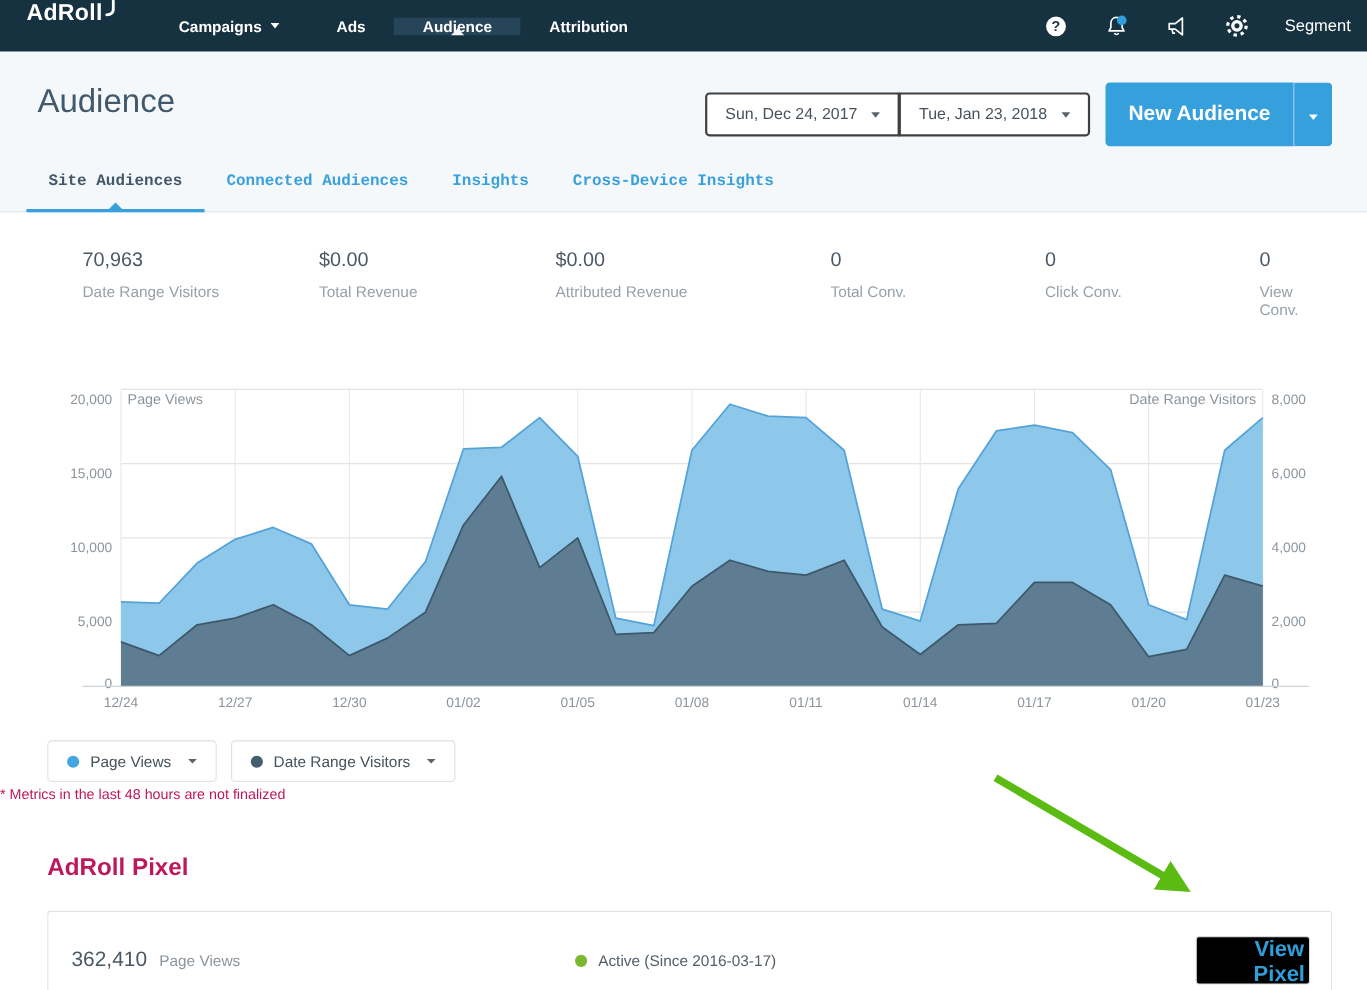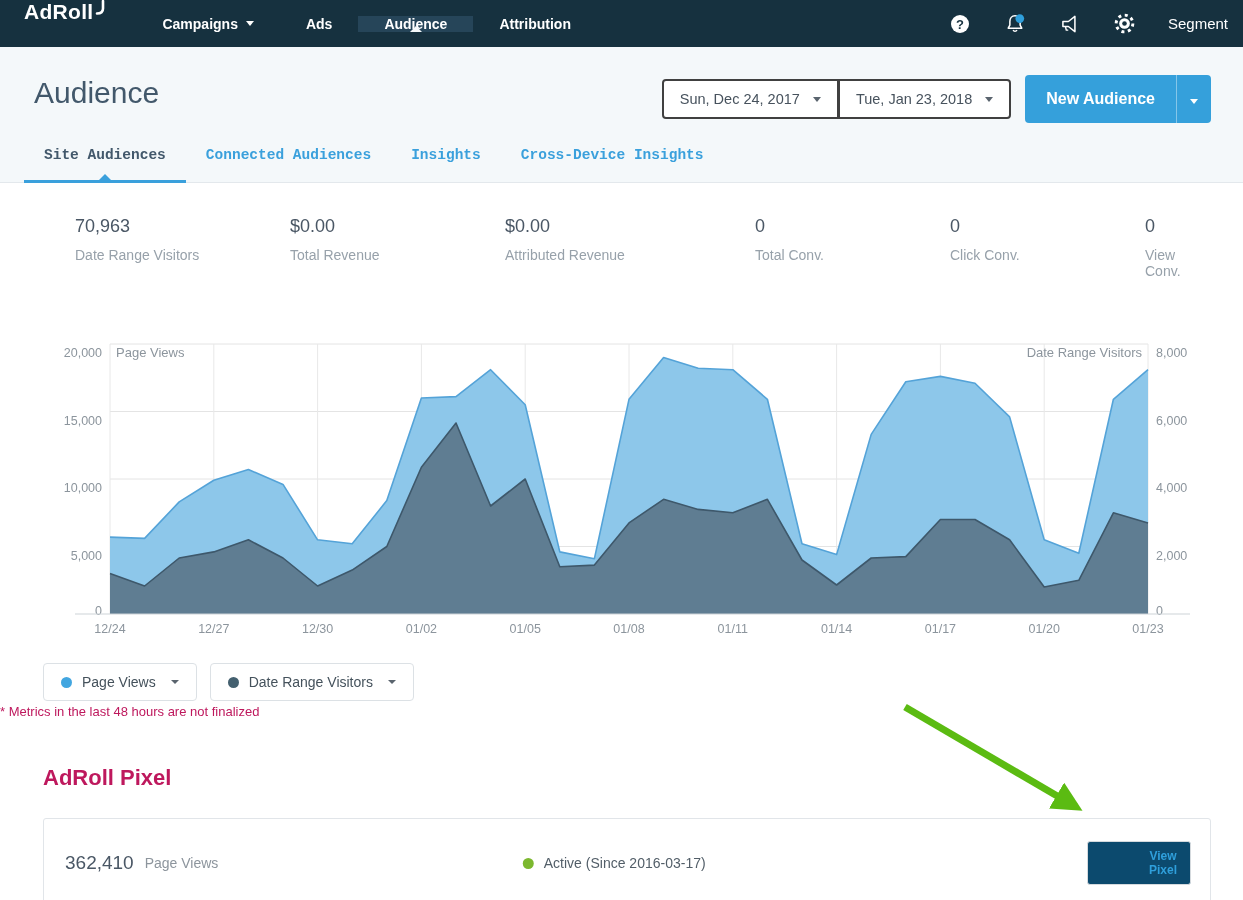--- a/index.html
+++ b/index.html
@@ -25,21 +25,21 @@
   
   .page-head { background:#F4F8FA; padding:28px 32px 0 32px; border-bottom:1px solid #E3E8EC; }
   .head-row { display:flex; align-items:flex-start; }
   .page-title { font-size:30px; font-weight:normal; color:#42586B; line-height:36px; margin-left:2px; }
   .head-controls { margin-left:auto; display:flex; align-items:center; }
   .date-select { height:40px; background:#fff; border:2px solid #404040; display:flex; align-items:center; padding:0 16px; font-size:14.5px; color:#47525D; cursor:pointer; }
   .date-select .caret { color:#5A646E; margin-left:13px; }
   .date-select.start { border-radius:4px 0 0 4px; }
   .date-select.end { border-radius:0 4px 4px 0; margin-left:-1px; }
   .btn-group { display:flex; margin-left:14px; }
-  .btn-primary { height:48px; background:#35A0DB; color:#fff; border:none; font-family:inherit; font-size:16px; font-weight:bold; padding:0 21px; cursor:pointer; }
+  .btn-primary { height:58px; background:#35A0DB; color:#fff; border:none; font-family:inherit; font-size:19px; font-weight:bold; padding:0 21px; cursor:pointer; }
   .btn-main { border-radius:4px 0 0 4px; }
   .btn-caret { border-radius:0 4px 4px 0; border-left:1px solid rgba(255,255,255,.4); padding:0 13px; }
   .btn-caret .caret { margin-left:0; color:#fff; }
 
   .tabs { display:flex; margin-top:22px; margin-left:-8px;font-family:Liberation Mono, monospace; }
   .tab { position:relative; padding:0 20px 17px 20px; font-size:14.5px; font-weight:bold; color:#3AA0DC; line-height:20px; cursor:pointer; }
   .tab.active { color:#42586B; }
   .tab.active::after { content:""; position:absolute; left:0; right:0; bottom:-1px; height:3px; background:#3AA0DC; }
   .tab.active::before { content:""; position:absolute; left:50%; bottom:2px; margin-left:-6px;
      border-left:6px solid transparent; border-right:6px solid transparent; border-bottom:6px solid #3AA0DC; }
@@ -61,21 +61,21 @@
 
   .note { text-align:left; margin:3px 32px 0 0; font-size:13px; color:#be185d; line-height:16px; }
 
   
   .pixel-title { margin:44px 0 0 43px; font-size:22px; font-weight:bold; color:#be185d; line-height:28px; }
   .pixel-card { position:relative; margin:26px 32px 0 43px; height:90px; border:1px solid #E1E5E9; border-radius:3px; background:#fff; display:flex; align-items:center; padding:0 19px 0 21px; }
   .pixel-value { font-size:19px; color:#4A5765; }
   .pixel-pv-label { font-size:14px; color:#8D959D; margin-left:11px; }
   .pixel-status { position:absolute; left:50%; transform:translateX(-57%); display:flex; align-items:center; font-size:14px; color:#525E68; }
   .status-dot { width:11px; height:11px; border-radius:50%; margin-right:10px; }
-  .view-pixel-btn { margin-left:auto; width:104px; height:44px; background:#0c4a6e; border:1px solid #D5DADE; border-radius:3px; font-family:inherit; font-size:12px; font-weight:bold; color:#2F9FDB; cursor:pointer;padding-left:48px; }
+  .view-pixel-btn { margin-left:auto; width:104px; height:44px; background:#000000; border:1px solid #D5DADE; border-radius:3px; font-family:inherit; font-size:20px; font-weight:bold; color:#2F9FDB; cursor:pointer;padding-left:48px; }
 
   .arrow-overlay { position:absolute; left:888px; top:695px; pointer-events:none; z-index:5; }
 </style>
 </head>
 <body>
 
 <div class="app">
 
   <nav class="navbar">
     <div class="logo">

